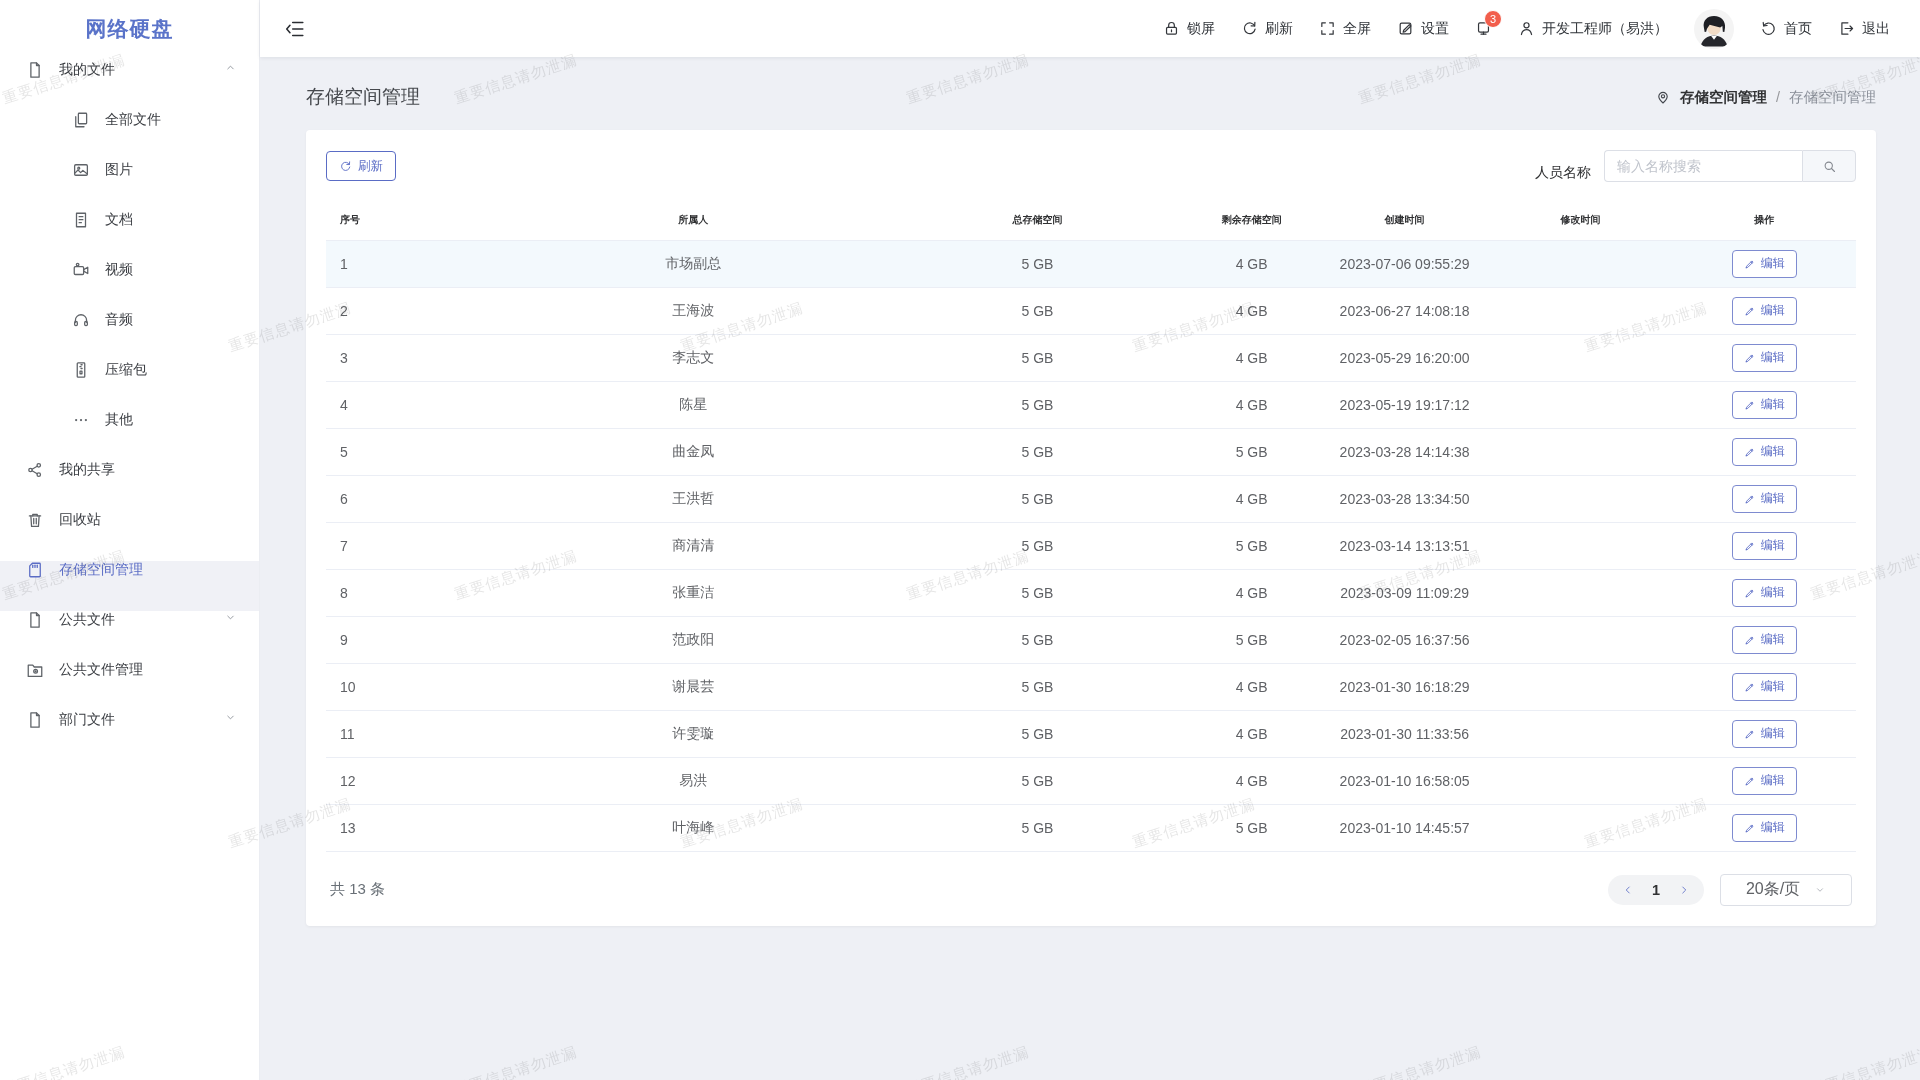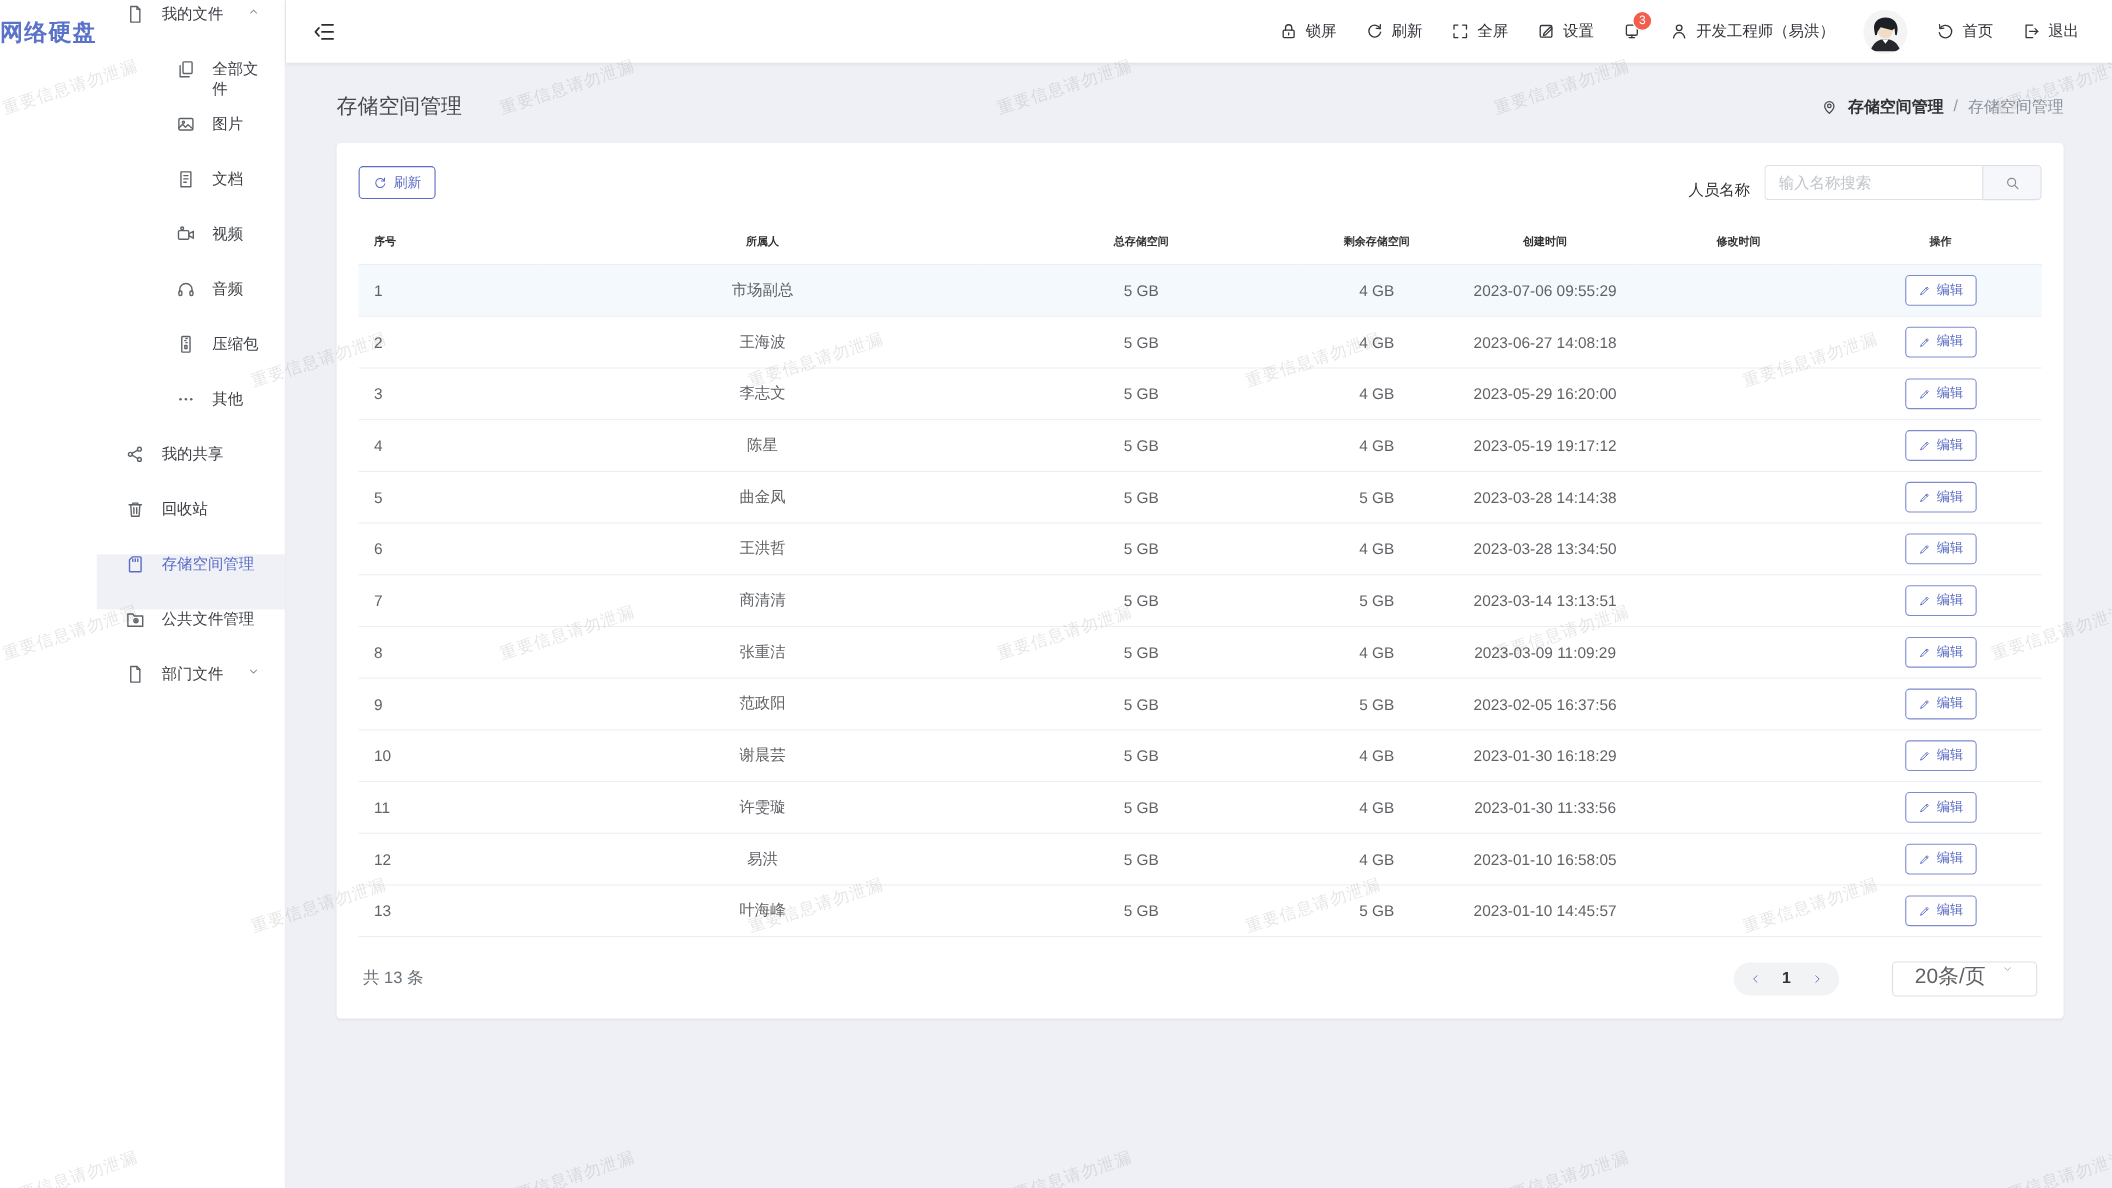--- a/index.html
+++ b/index.html
@@ -5,21 +5,21 @@
   :root{
     --accent:#5a6cc5; --logo:#5a73c9; --badge:#f25e4c;
     --row-hl:#f3f9fd; --page-bg:#eef0f5;
   }
   *{box-sizing:border-box;}
   html,body{margin:0;padding:0;width:1920px;height:1080px;overflow:hidden;}
   body{font-family:"Liberation Sans","DejaVu Sans",sans-serif;background:var(--page-bg);color:#303133;}
   .app{display:flex;height:100%;}
 
   
-  .sidebar{width:260px;background:#fff;border-right:1px solid #ebedf2;display:flex;flex-direction:row;flex-shrink:0;}
+  .sidebar{width:260px;background:#fff;border-right:1px solid #ebedf2;display:flex;flex-direction:column;flex-shrink:0;}
   .logo{height:57px;display:flex;align-items:center;justify-content:center;font-size:21px;font-weight:700;color:var(--logo);letter-spacing:1px;}
   .side-nav{flex:1;padding-top:4px;}
   .nav-item{height:50px;display:flex;padding:0 20px 0 26px;font-size:14px;color:#3a3d42;cursor:pointer;position:relative;}
   .nav-item .ico{width:18px;height:18px;margin-right:15px;color:#5f6368;flex-shrink:0;}
   .nav-item.sub{padding-left:72px;}
   .nav-item .chev{position:absolute;right:22px;width:13px;height:13px;margin:0;color:#8f939b;}
   .nav-item.active{background:#f0f1f6;color:var(--accent);}
   .nav-item.active .ico{color:var(--accent);}
 
   
@@ -67,21 +67,21 @@
   .btn-edit{display:inline-flex;align-items:center;gap:5px;height:28px;padding:0 11px;border:1px solid #7e8bd0;color:var(--accent);background:#fff;border-radius:4px;font-size:12px;cursor:pointer;font-family:inherit;}
   .btn-edit .ico{width:12px;height:12px;}
 
   .card-footer{display:flex;align-items:center;margin-top:22px;padding:0 4px 2px;}
   .total{font-size:15px;color:#697077;}
   .pager{margin-left:auto;display:flex;align-items:center;gap:16px;}
   .pill{display:flex;align-items:center;background:#f2f3f5;border-radius:16px;height:30px;padding:0 6px;}
   .pill .pg-btn{background:none;border:none;width:28px;height:30px;color:var(--accent);cursor:pointer;display:flex;align-items:center;justify-content:center;padding:0;}
   .pill .pg-btn .ico{width:12px;height:12px;}
   .page-num{width:28px;text-align:center;font-size:14.5px;font-weight:700;color:#303133;cursor:pointer;}
-  .page-size{display:flex;justify-content:center;gap:14px;width:132px;height:32px;border:1px solid #dcdfe6;border-radius:4px;background:#fff;font-size:19px;color:#606266;cursor:pointer;margin-left:32px;}
+  .page-size{display:flex;align-items:center;justify-content:center;gap:14px;width:132px;height:32px;border:1px solid #dcdfe6;border-radius:4px;background:#fff;font-size:16px;color:#606266;cursor:pointer;}
   .page-size .ico{width:12px;height:12px;color:#a8abb2;}
 
   
   .ico{display:inline-block;}
   .ico svg{width:100%;height:100%;display:block;fill:none;stroke:currentColor;stroke-width:1.7;stroke-linecap:round;stroke-linejoin:round;}
   .ico svg .dot{stroke-width:3;}
   .avatar svg *{stroke:none;}
   #watermarks{position:fixed;inset:0;pointer-events:none;z-index:50;overflow:hidden;}
   .wm{position:absolute;font-size:15px;letter-spacing:1px;color:rgba(60,60,60,.13);transform:rotate(-18deg);white-space:nowrap;}
 </style>
@@ -206,20 +206,34 @@
         <div class="nav-item active">
           <span class="ico ">
             <svg viewBox="0 0 24 24">
               <path d="M8.5 3H18a1 1 0 0 1 1 1v16a1 1 0 0 1-1 1H6a1 1 0 0 1-1-1V6.5z"></path>
               <line x1="9" y1="5.5" x2="9" y2="8.5"></line>
               <line x1="12" y1="5.5" x2="12" y2="8.5"></line>
               <line x1="15" y1="5.5" x2="15" y2="8.5"></line>
             </svg>
           </span>
           <span class="nav-label">存储空间管理</span>
+        </div>
+        <div class="nav-item">
+          <span class="ico ">
+            <svg viewBox="0 0 24 24">
+              <path d="M6.5 2.5h7.5l3.5 3.5v15.5h-11z"></path>
+              <path d="M14 2.5V6h3.5"></path>
+            </svg>
+          </span>
+          <span class="nav-label">公共文件</span>
+          <span class="ico chev">
+            <svg viewBox="0 0 24 24">
+              <polyline points="7 9.5 12 14.5 17 9.5"></polyline>
+            </svg>
+          </span>
         </div>
         <div class="nav-item">
           <span class="ico ">
             <svg viewBox="0 0 24 24">
               <path d="M3 5.5h6l2 2.5h10v12.5H3z"></path>
               <circle cx="12.8" cy="13.8" r="2.5"></circle>
               <path class="dot" d="M12.8 13.8h0"></path>
             </svg>
           </span>
           <span class="nav-label">公共文件管理</span>

